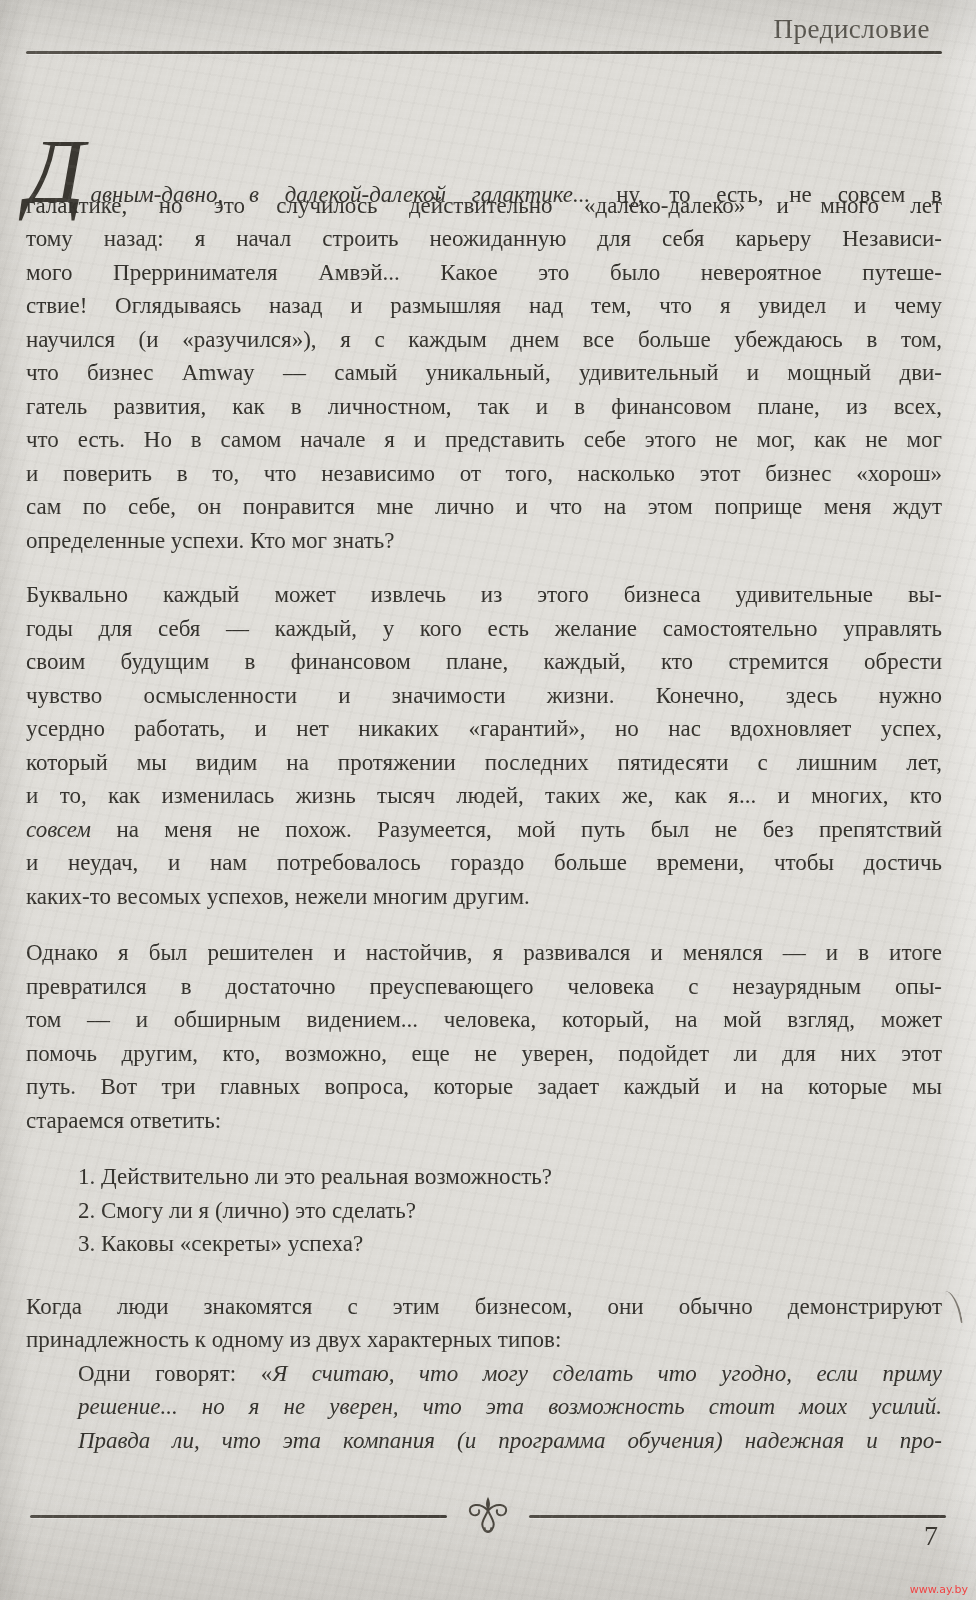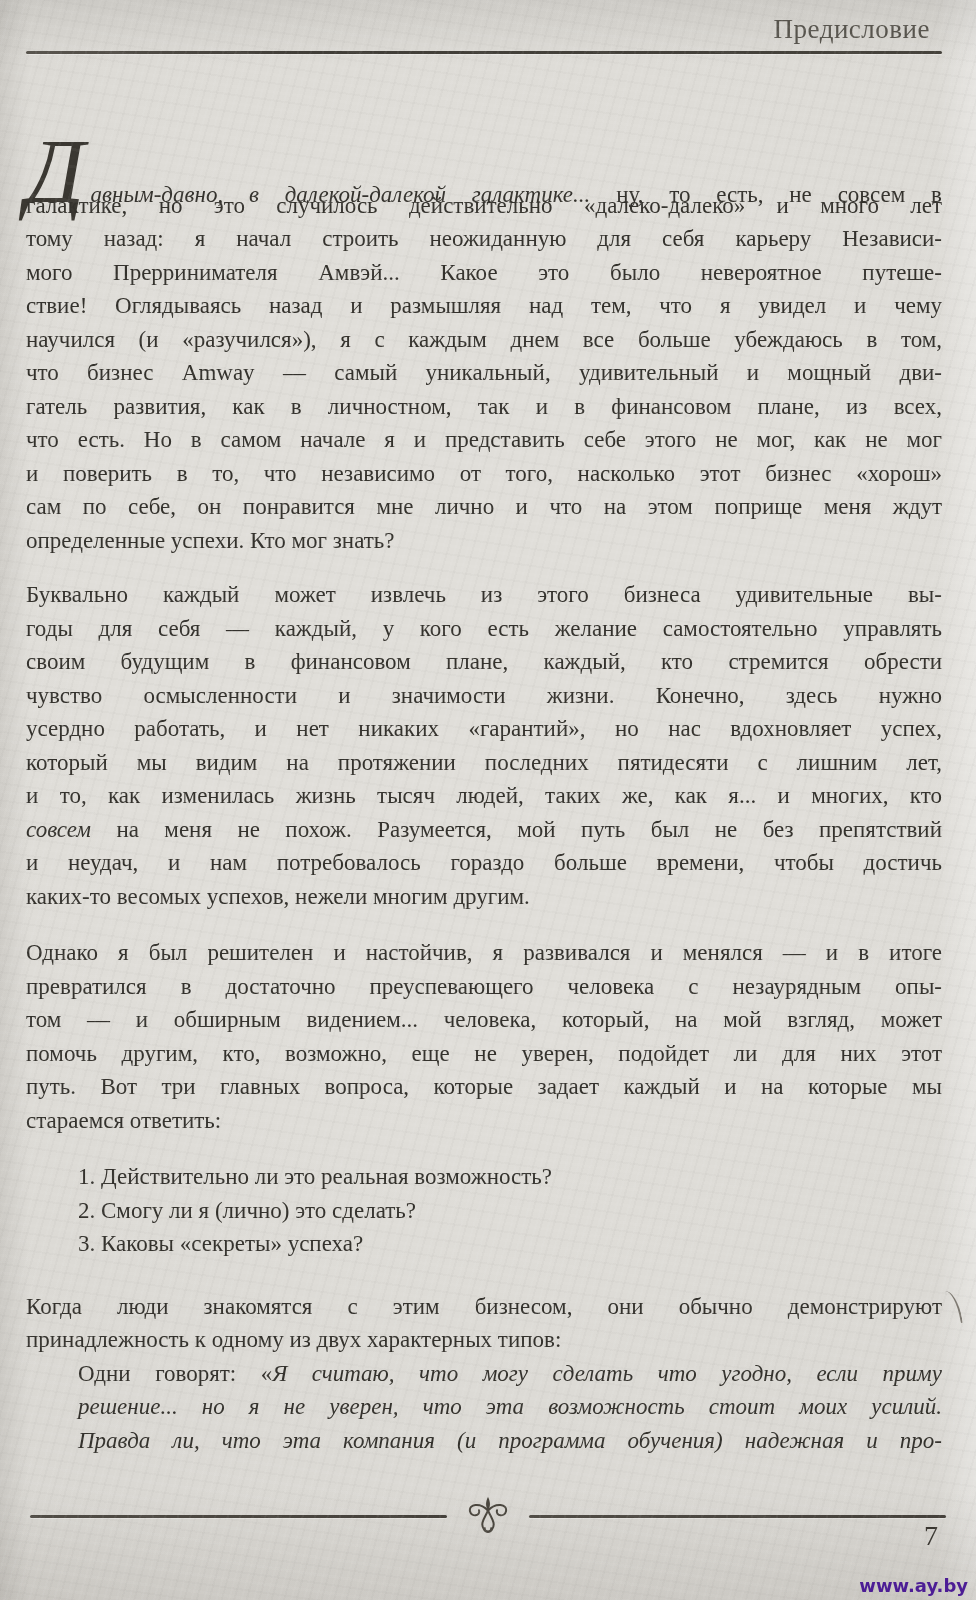--- a/index.html
+++ b/index.html
@@ -44,21 +44,21 @@
   .body-text .block:nth-child(6){margin-top:0;}
   .list-item{padding-left:52px;}
   .quote .line{padding-left:52px;}
   .footer-rule{
     position:absolute;left:30px;right:30px;top:1494px;
     display:flex;align-items:center;z-index:2;
   }
   .footer-rule .seg{flex:1;height:3px;background:linear-gradient(90deg,#504c45,#44403a);border-radius:2px;box-shadow:0 1px 0 rgba(255,255,255,.3);}
   .footer-rule svg{margin:0 13px;flex:0 0 auto;}
   .page-number{position:absolute;right:38px;top:1520px;font-size:28px;color:#393630;z-index:2;}
-  .watermark{position:absolute;right:8px;bottom:4px;font-size:18px;color:#4c1d95;font-family:"DejaVu Sans","Liberation Sans",sans-serif;z-index:6;font-weight:bold;}
+  .watermark{position:absolute;right:8px;bottom:4px;font-size:11px;color:#ef4444;font-family:"DejaVu Sans","Liberation Sans",sans-serif;z-index:6;}
   .pen-mark{
     position:absolute;right:16px;top:1290px;width:10px;height:34px;z-index:2;
     border-right:2.5px solid rgba(70,64,55,.65);
     border-radius:0 100% 0 0 / 0 90% 0 0;
     transform:rotate(-10deg);
   }
 </style>
 </head>
 <body>
 

